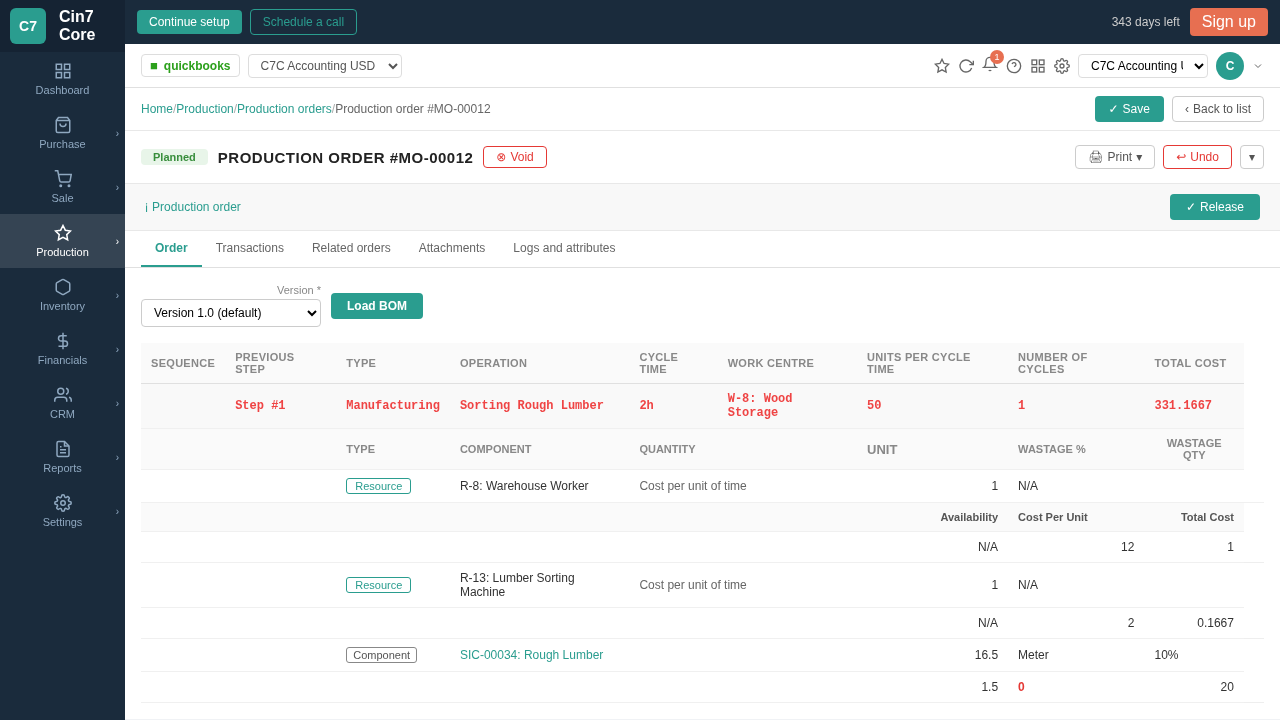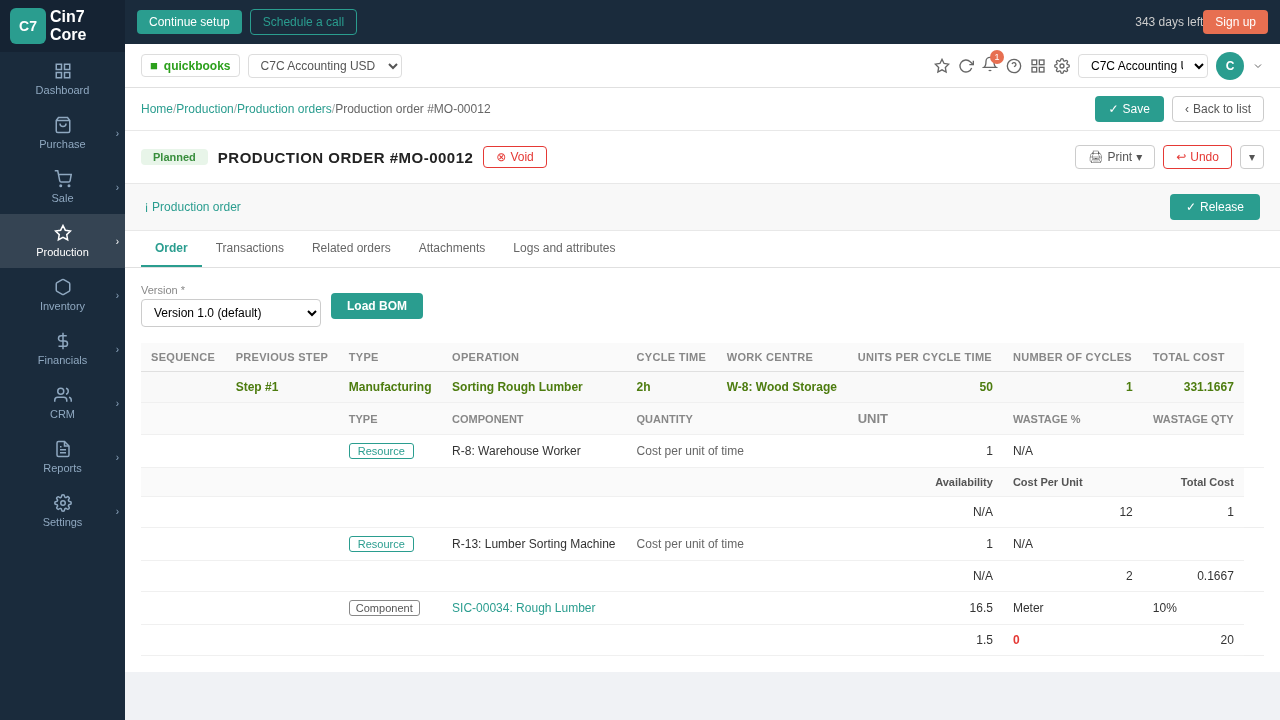--- a/index.html
+++ b/index.html
@@ -1,38 +1,38 @@
 <!DOCTYPE html>
 <html><head>
   <meta charset="utf-8">
   <style>
     * { box-sizing: border-box; margin: 0; padding: 0; }
     body { font-family: -apple-system, BlinkMacSystemFont, 'Segoe UI', sans-serif; font-size: 13px; background: #f0f2f5; color: #333; display: flex; height: 720px; overflow: hidden; }
 
     
     .sidebar { width: 125px; background: #1a2b3c; display: flex; flex-direction: column; height: 100%; flex-shrink: 0; }
-    .sidebar-logo { padding: 10px; display: flex; align-items: center; gap: 4px; background: #152333; height: 52px; }
+    .sidebar-logo { padding: 10px; display: flex; align-items: center; gap: 13px; background: #152333; height: 52px; }
     .logo-icon { width: 36px; height: 36px; background: #2a9d8f; border-radius: 6px; display: flex; align-items: center; justify-content: center; color: white; font-weight: bold; font-size: 14px; }
     .logo-text { color: white; font-weight: 700; font-size: 16px; }
     .sidebar-item { display: flex; flex-direction: column; align-items: center; justify-content: center; padding: 10px 5px; color: #8fa8c0; cursor: pointer; gap: 4px; min-height: 52px; position: relative; }
     .sidebar-item:hover, .sidebar-item.active { color: white; background: rgba(255,255,255,0.1); }
     .sidebar-item.active { background: rgba(255,255,255,0.12); }
     .sidebar-item svg { width: 18px; height: 18px; }
     .sidebar-item-label { font-size: 11px; text-align: center; }
     .sidebar-item .chevron { position: absolute; right: 6px; top: 50%; transform: translateY(-50%); font-size: 10px; }
 
     
     .main-content { flex: 1; display: flex; flex-direction: column; overflow: hidden; }
     .topbar { background: #1a2b3c; height: 44px; display: flex; align-items: center; justify-content: space-between; padding: 0 12px; flex-shrink: 0; }
     .topbar-left { display: flex; align-items: center; gap: 8px; }
     .topbar-btn { background: #2a9d8f; color: white; border: none; border-radius: 4px; padding: 5px 12px; font-size: 12px; cursor: pointer; }
     .topbar-btn.outline { background: transparent; border: 1px solid #2a9d8f; color: #2a9d8f; }
-    .topbar-right { display: flex; align-items: center; color: #8fa8c0; font-size: 12px; }
+    .topbar-right { display: flex; align-items: center; gap: 10px; color: #8fa8c0; font-size: 12px; }
     .days-left { color: #ccc; font-size: 12px; }
-    .signup-btn { background: #e76f51; color: white; border: none; border-radius: 4px; padding: 5px 12px; font-size: 12px; cursor: pointer; }
+    .signup-btn { background: #e76f51; color: white; border: none; border-radius: 4px; padding: 5px 12px; font-size: 16px; cursor: pointer; }
 
     
     .sub-header { background: white; border-bottom: 1px solid #e0e0e0; padding: 6px 16px; display: flex; align-items: center; justify-content: space-between; flex-shrink: 0; height: 44px; }
     .sub-header-left { display: flex; align-items: center; gap: 8px; }
     .quickbooks-badge { display: flex; align-items: center; gap: 6px; border: 1px solid #ddd; border-radius: 4px; padding: 3px 8px; background: white; }
     .qb-logo { color: #2CA01C; font-weight: 700; font-size: 12px; }
     .sub-header-select { border: 1px solid #ddd; border-radius: 4px; padding: 3px 8px; font-size: 12px; background: white; cursor: pointer; color: #555; }
     .sub-header-icons { display: flex; align-items: center; gap: 8px; color: #666; }
     .sub-header-icons svg { width: 16px; height: 16px; cursor: pointer; }
     .notification-wrapper { position: relative; cursor: pointer; }
@@ -76,28 +76,28 @@
     
     .order-content { background: white; padding: 16px; }
     .version-row { display: flex; align-items: center; gap: 10px; margin-bottom: 16px; }
     .version-select { border: 1px solid #ccc; border-radius: 4px; padding: 5px 8px; font-size: 12px; background: white; min-width: 180px; cursor: pointer; }
     .btn-load-bom { background: #2a9d8f; color: white; border: none; border-radius: 4px; padding: 6px 16px; font-size: 12px; cursor: pointer; font-weight: 600; }
 
     
     .work-table { width: 100%; border-collapse: collapse; font-size: 12px; }
     .work-table th { padding: 8px 10px; text-align: left; color: #888; font-weight: 600; font-size: 11px; border-bottom: 1px solid #e0e0e0; background: #fafafa; text-transform: uppercase; letter-spacing: 0.3px; }
     .work-table td { padding: 8px 10px; border-bottom: 1px solid #f0f0f0; vertical-align: middle; }
-    .work-table .step-row td { background: #f9f9f9; font-weight: 600; color: #4d7c0f; }
+    .work-table .step-row td { background: #f9f9f9; font-weight: 600; color: #ef4444; font-family: Liberation Mono, monospace; }
     .work-table .comp-row td { background: white; }
     .badge-resource { display: inline-block; border: 1px solid #2a9d8f; color: #2a9d8f; border-radius: 3px; padding: 1px 8px; font-size: 11px; }
     .badge-component { display: inline-block; border: 1px solid #888; color: #555; border-radius: 3px; padding: 1px 6px; font-size: 11px; }
     .link-text { color: #2a9d8f; cursor: pointer; text-decoration: none; }
     .avail-warn { color: #e53935; font-weight: 600; }
     .th-right { text-align: right; }
-    .td-right { text-align: right; }
+    .td-right { }
   </style>
 </head>
 <body>
 
 <div class="sidebar">
   <div class="sidebar-logo">
     <div class="logo-icon">C7</div>
     <div class="logo-text">Cin7<br>Core</div>
   </div>
 
@@ -315,21 +315,21 @@
       <div class="tab active">Order</div>
       <div class="tab">Transactions</div>
       <div class="tab">Related orders</div>
       <div class="tab">Attachments</div>
       <div class="tab">Logs and attributes</div>
     </div>
 
     <div class="order-content">
       <div class="version-row">
         <div>
-          <div style="font-size:11px;color:#888;margin-bottom:3px;">Version *</div>
+          <div style="font-size:11px;color:#888;margin-bottom:3px;text-align:right;">Version *</div>
           <select class="version-select">
             <option>Version 1.0 (default)</option>
           </select>
         </div>
         <button class="btn-load-bom">Load BOM</button>
       </div>
 
       <table class="work-table">
         <thead>
           <tr>

